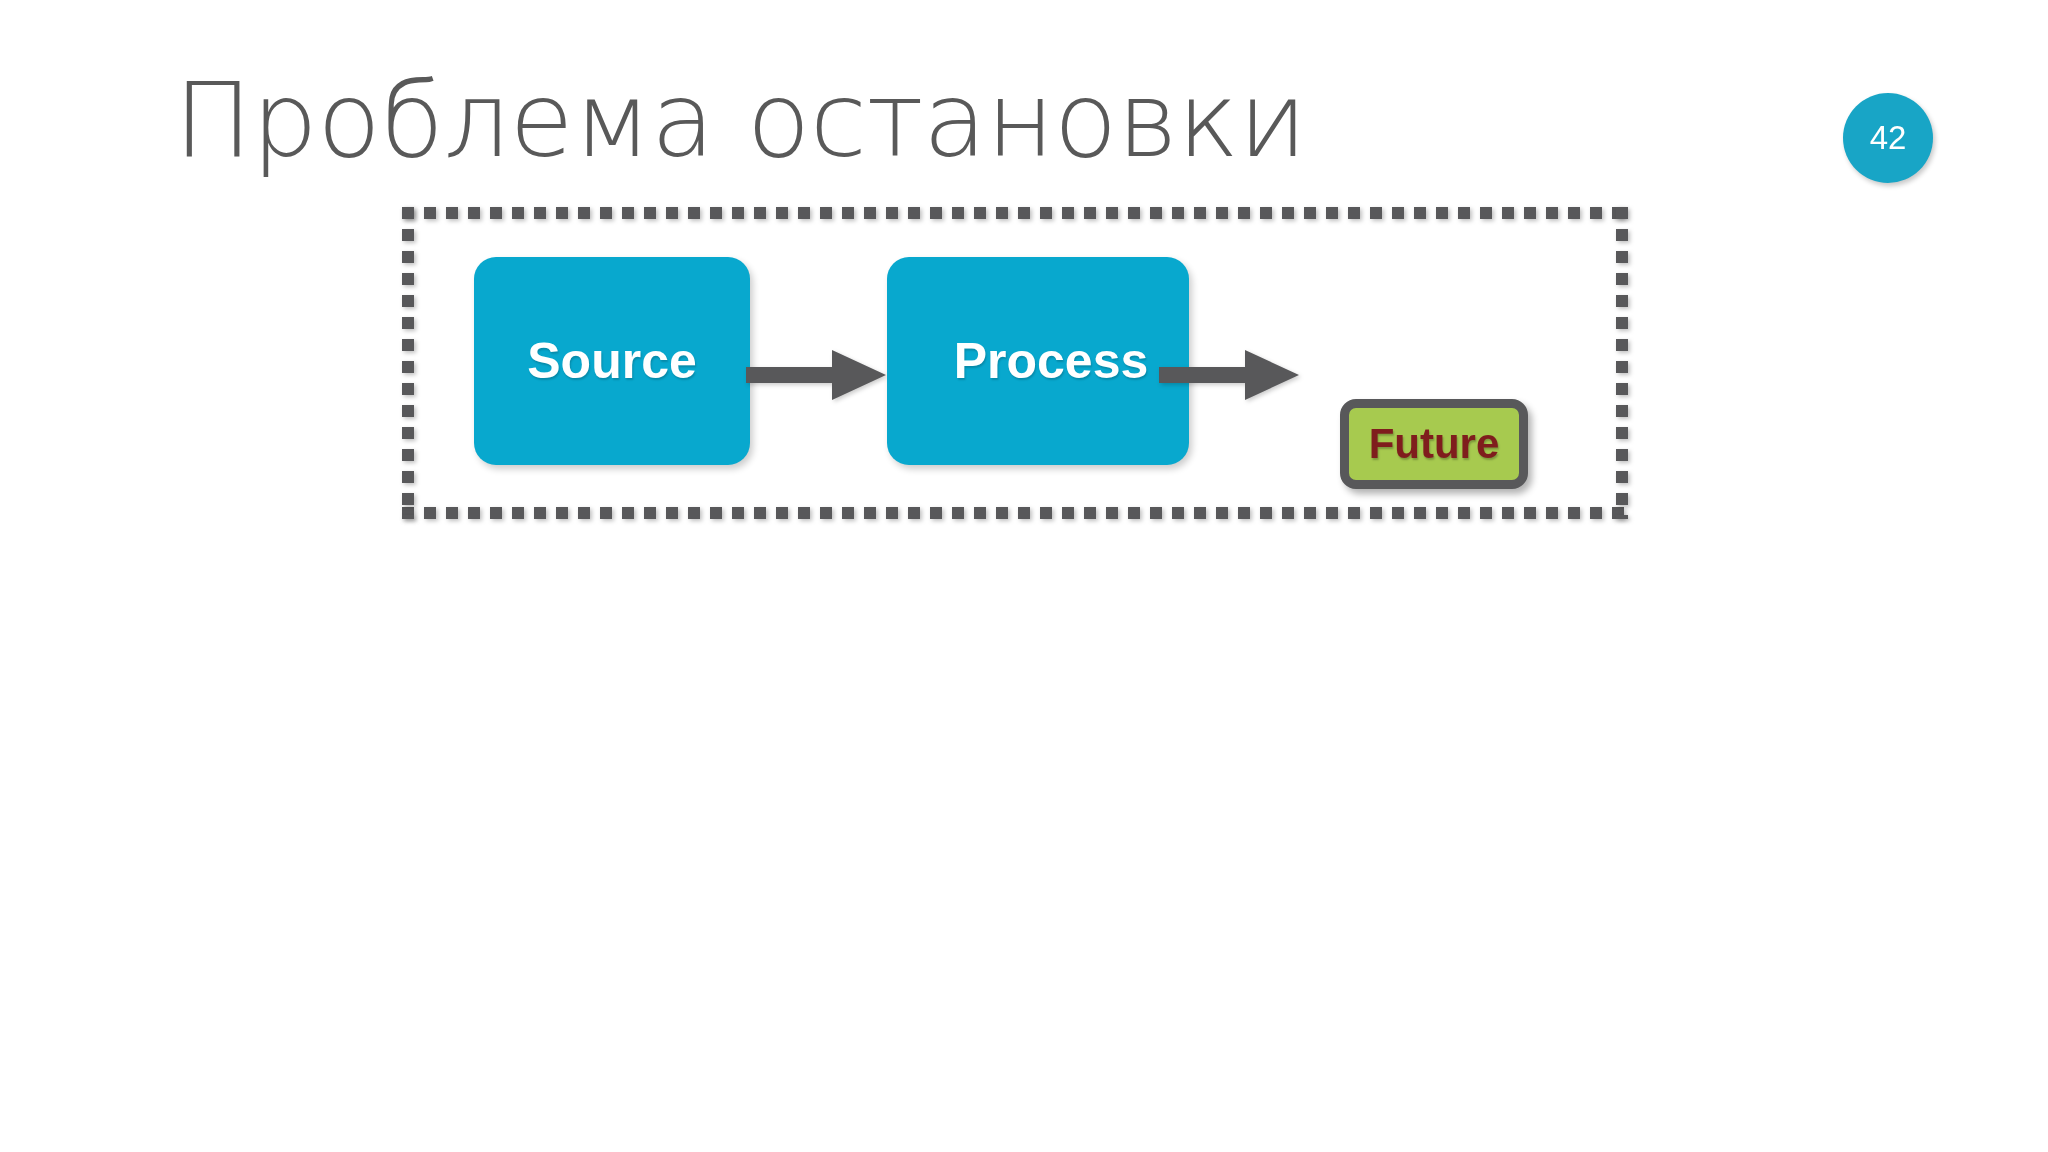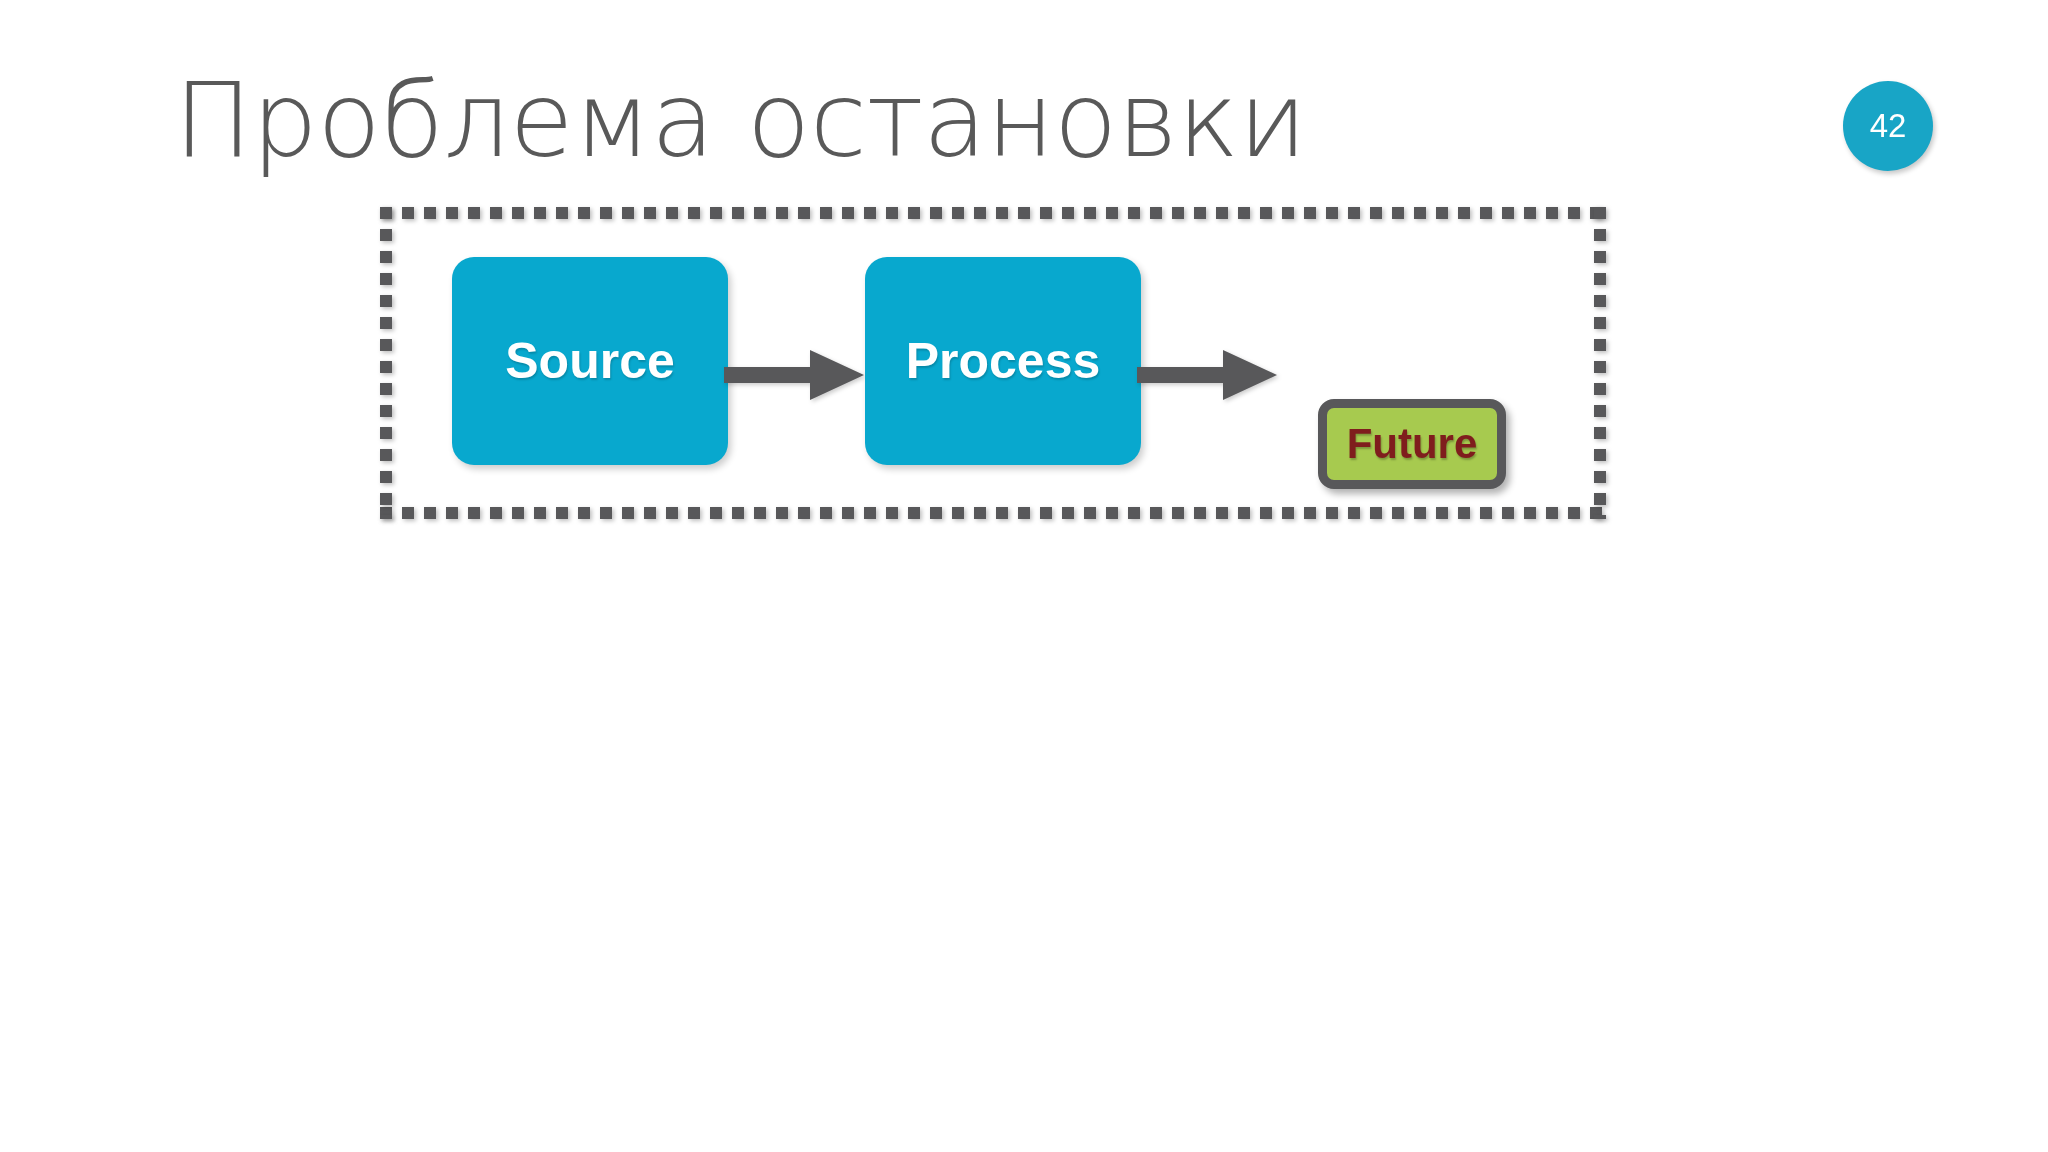--- a/index.html
+++ b/index.html
@@ -28,21 +28,21 @@
     line-height: 1.12;
     letter-spacing: -0.5px;
     color: #595959;
     white-space: nowrap;
   }
 
   
   #page-badge {
     position: absolute;
     left: 1843px;
-    top: 81px;
+    top: 93px;
     width: 90px;
     height: 90px;
     border-radius: 50%;
     background: #18A5C6;
     box-shadow: 2px 3px 5px rgba(0,0,0,0.22);
     display: flex;
     align-items: center;
     justify-content: center;
   }
   #page-badge span {
@@ -50,21 +50,21 @@
     font-family: "Liberation Sans", sans-serif;
     font-weight: 400;
     font-size: 33px;
     line-height: 1;
     padding-bottom: 2px;
   }
 
   
   #pipeline-group {
     position: absolute;
-    left: 380px;
+    left: 402px;
     top: 207px;
     width: 1226px;
     height: 312px;
   }
 
   
   .dash-edge {
     position: absolute;
     filter: drop-shadow(2px 2px 2px rgba(0,0,0,0.25));
   }
@@ -106,21 +106,21 @@
   }
   .node-box .node-label {
     color: #ffffff;
     font-family: "Liberation Sans", sans-serif;
     font-weight: bold;
     font-size: 50px;
     line-height: 1;
     text-shadow: 1px 2px 2px rgba(0,0,0,0.18);
   }
   #node-source  { left: 72px; }
-  #node-process { left: 485px; }
+  #node-process { left: 485px; padding-left: 26px; }
   #node-sink    { left: 893px; }
 
   
   #node-sink .node-label {
     position: relative;
     top: -14px;
   }
 
   
   .flow-arrow {

